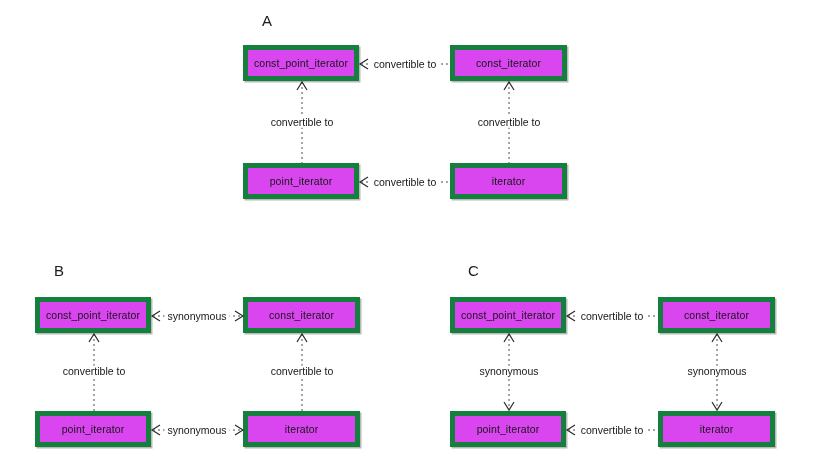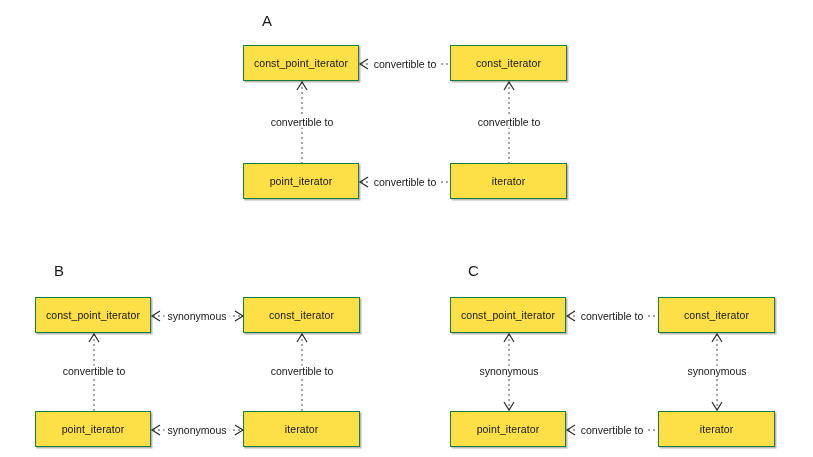--- a/index.html
+++ b/index.html
@@ -18,22 +18,22 @@
   .panel-label {
     position: absolute;
     font-size: 15px;
     color: #1a1a1a;
     line-height: 1;
     white-space: nowrap;
   }
   .node-box {
     position: absolute;
     box-sizing: border-box;
-    background: #fde047;
-    border: 1px solid #15803d;
+    background: #d946ef;
+    border: 5px solid #15803d;
     box-shadow: 1.5px 1.5px 0 0 #b9b9b9;
     display: flex;
     align-items: center;
     justify-content: center;
   }
   .node-label {
     font-size: 10.5px;
     color: #161616;
     line-height: 1;
     white-space: nowrap;

